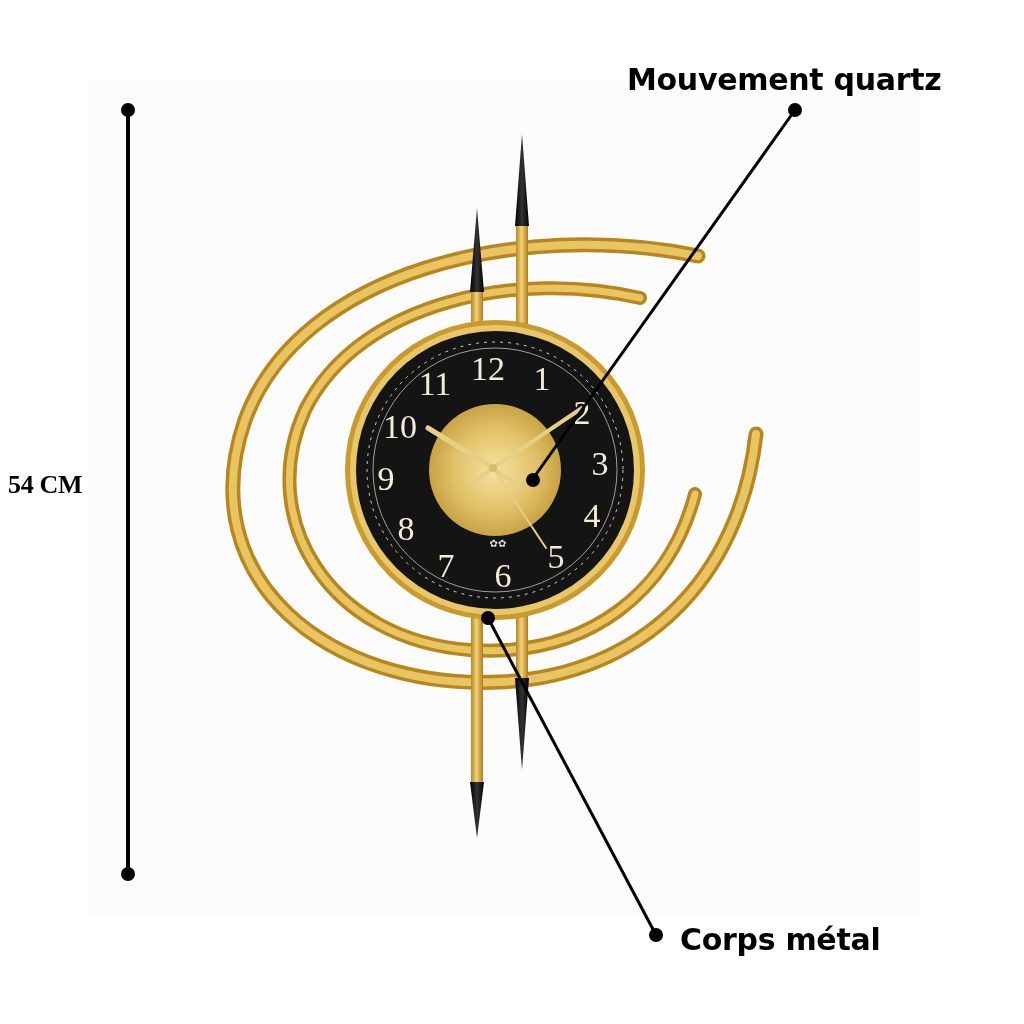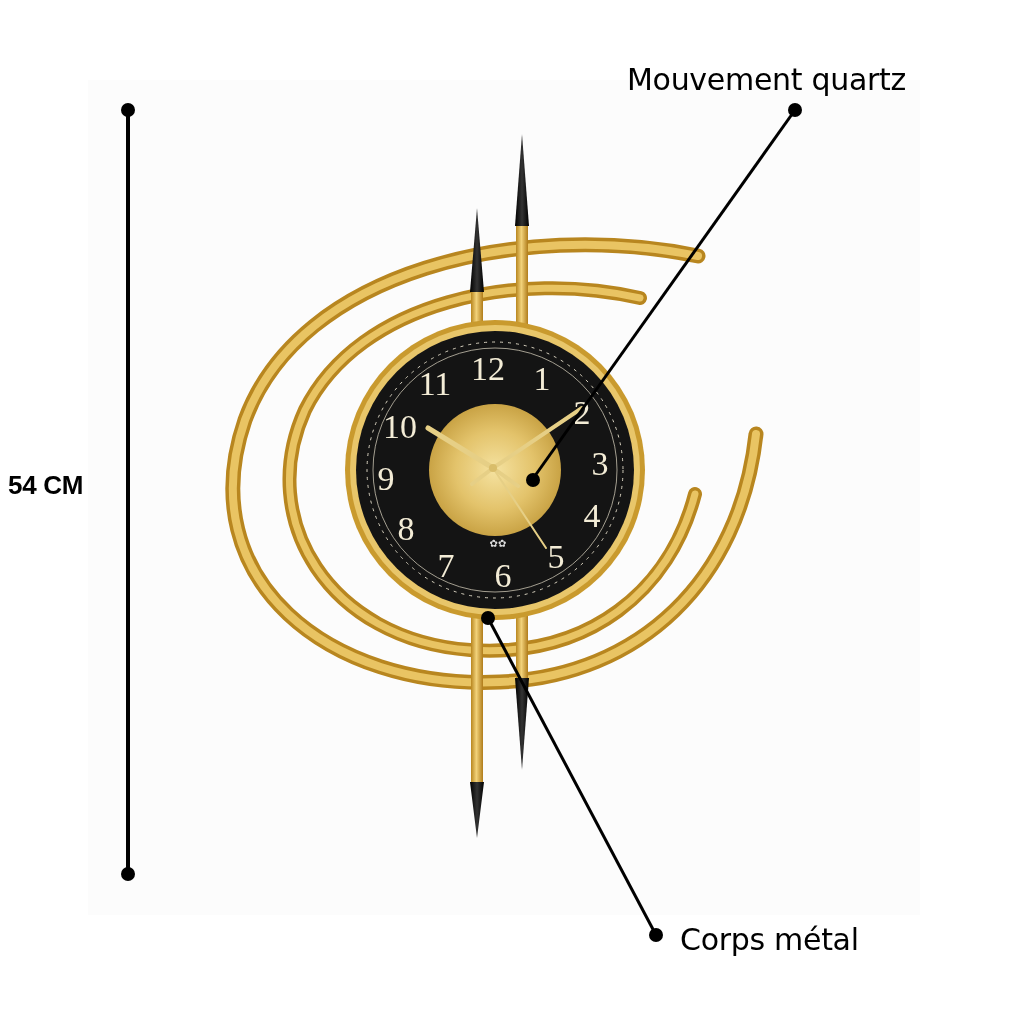--- a/index.html
+++ b/index.html
@@ -1,22 +1,22 @@
 <!DOCTYPE html>
 <html><head>
 <meta charset="utf-8">
 <style>
   html, body { margin:0; padding:0; background:#ffffff; }
   body { width:1024px; height:1024px; position:relative; overflow:hidden;
          font-family:"DejaVu Sans","Liberation Sans",sans-serif; }
   .photo-bg { position:absolute; left:88px; top:80px; width:832px; height:835px; background:#fcfcfc; }
-  .label { position:absolute; font-weight:normal; color:#000; letter-spacing:-0.3px; white-space:nowrap; }
+  .label { position:absolute; font-weight:bold; color:#000; letter-spacing:-0.3px; white-space:nowrap; }
   #label-quartz { left:627px; top:62px; font-size:30px; }
   #label-metal { left:680px; top:922px; font-size:30px; }
-  #label-dimension { left:8px; top:470px; font-size:26px; font-family:Liberation Sans, sans-serif; font-weight:bold; }
+  #label-dimension { left:8px; top:470px; font-size:26px; font-family:Liberation Serif, serif; font-weight:bold; }
   svg.stage { position:absolute; left:0; top:0; }
 </style>
 </head>
 <body>
 
 <div class="photo-bg"></div>
 
 <svg class="stage" width="1024" height="1024" viewBox="0 0 1024 1024">
   <defs>
     <linearGradient id="goldRod" x1="0" y1="0" x2="1" y2="0">

